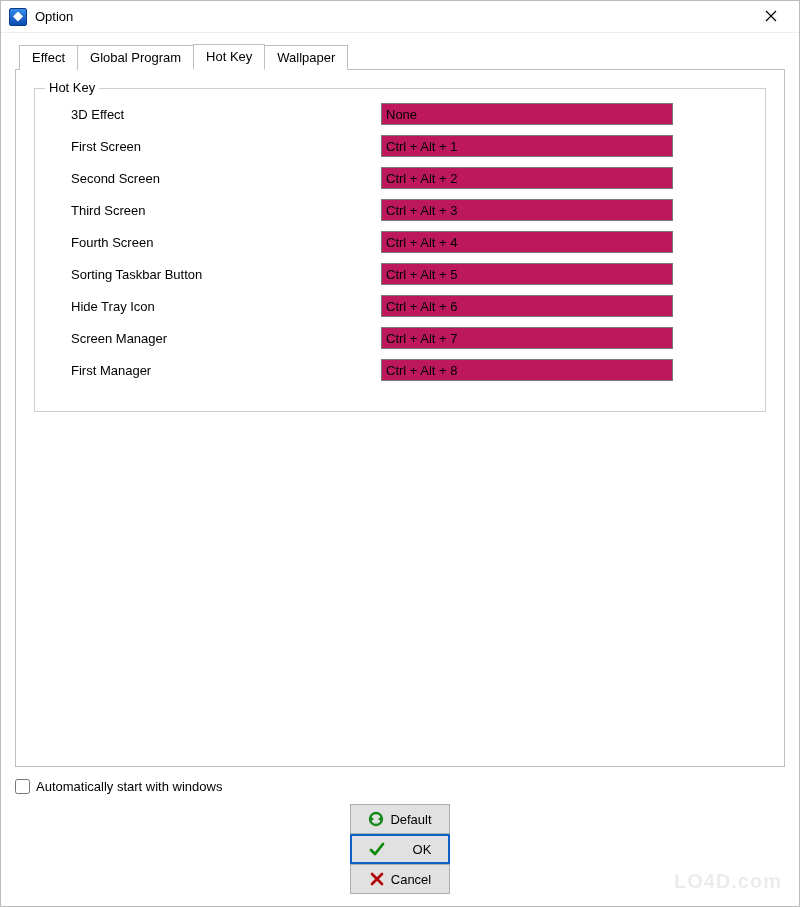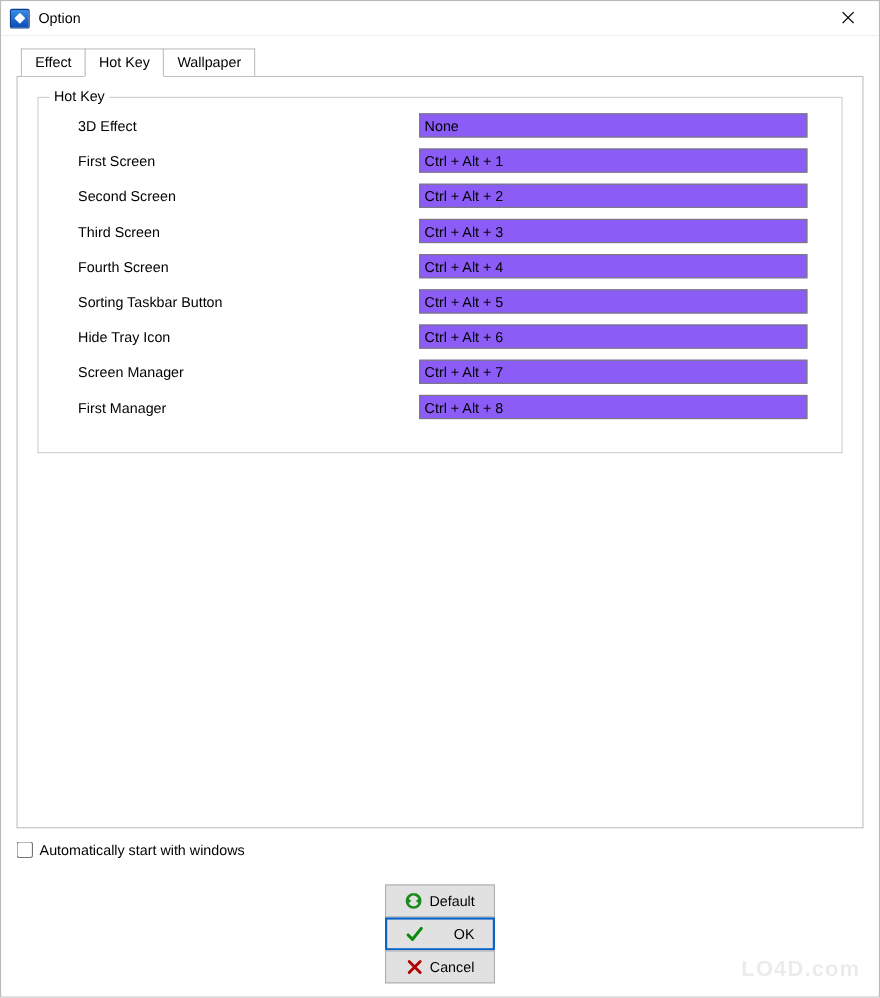--- a/index.html
+++ b/index.html
@@ -52,21 +52,21 @@
   cursor: pointer;
 }
 .content {
   flex: 1;
   padding: 10px 14px 12px 14px;
   display: flex;
   flex-direction: column;
 }
 .tabs {
   display: flex;
-  align-items: flex-start;
+  align-items: center;
   margin-left: 4px;
   position: relative;
   z-index: 2;
 }
 .tab {
   padding: 4px 12px 5px 12px;
   border: 1px solid #bfbfbf;
   border-bottom: none;
   background: #fff;
   margin-right: -1px;
@@ -115,40 +115,40 @@
 .row .label-col {
   width: 330px;
   padding-left: 20px;
   font-size: 13px;
 }
 .row.bold .label-col { font-weight: normal; }
 .row .input-col {
   flex: 1;
 }
 .hk-input {
-  width: 353px;
+  width: 292px;
   height: 22px;
   border: 1px solid #7a7a7a;
   padding: 1px 4px;
   font-size: 13px;
   font-family: inherit;
   outline: none;
-  background: #8b5cf6;
+  background: #be185d;
 }
 .hk-input.focused {
   
 }
 .bottom-area {
   margin-top: auto;
   padding-top: 12px;
 }
 .autostart {
   display: flex;
   align-items: flex-start;
-  margin-bottom: 24px;
+  margin-bottom: 10px;
   font-size: 13px;
 }
 .autostart input[type=checkbox] {
   width: 15px; height: 15px;
   margin: 0 6px 0 0;
 }
 .buttonrow {
   display: flex;
   align-items: center;
   flex-direction: column;
@@ -202,20 +202,21 @@
             <path d="M1 1 L11 11 M11 1 L1 11" stroke="#000" stroke-width="1.2" fill="none"></path>
           </svg>
       </span>
     </span>
   </div>
 
   <div class="content">
 
     <div class="tabs">
       <div class="tab">Effect</div>
+      <div class="tab">Global Program</div>
       <div class="tab active">Hot Key</div>
       <div class="tab">Wallpaper</div>
     </div>
 
     <div class="tabpanel">
       <div class="groupbox">
         <span class="legend">Hot Key</span>
         <div id="rows">
             <div class="row bold">
               <div class="label-col">3D Effect</div>

